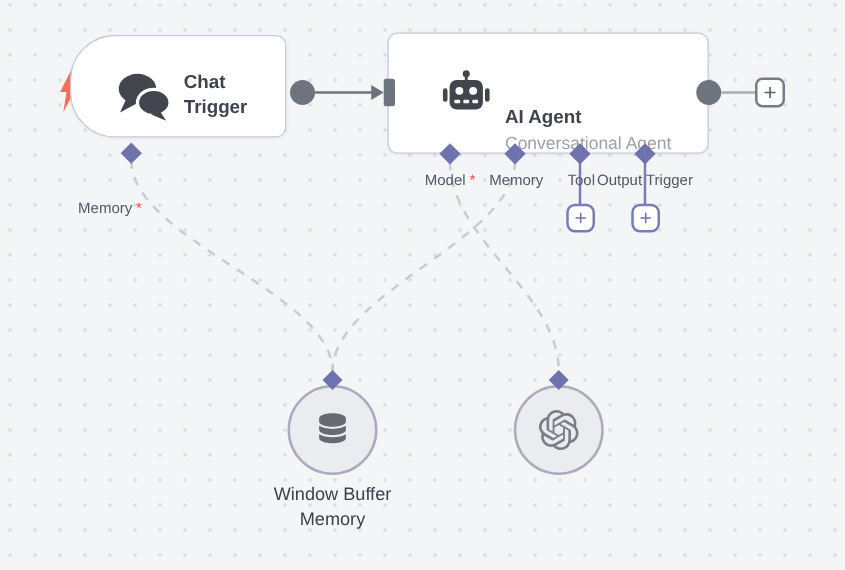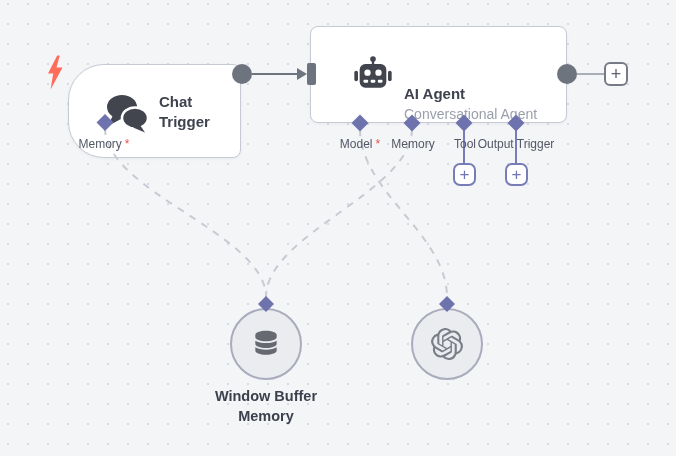--- a/index.html
+++ b/index.html
@@ -5,37 +5,37 @@
   html,body{margin:0;padding:0;}
   body{font-family:"Liberation Sans","DejaVu Sans",sans-serif;}
   .canvas{
     position:relative;width:676px;height:456px;overflow:hidden;
     background-color:#f4f5f7;
     background-image:radial-gradient(circle,#d7dae2 1.15px,rgba(0,0,0,0) 1.3px);
     background-size:20px 20px;background-position:18px 14px;
   }
   .node{position:absolute;background:#fff;border:1px solid #c6cad5;
     box-shadow:0 1px 3px rgba(68,74,96,.06);box-sizing:border-box;}
-  .node-chat{left:68px;top:28px;width:173px;height:94px;border-radius:36px 8px 8px 36px;margin-top:36px;}
+  .node-chat{left:56px;top:28px;width:173px;height:82px;border-radius:36px 8px 8px 36px;}
   .node-agent{left:310px;top:26px;width:257px;height:97px;border-radius:8px;}
   .node-icon{position:absolute;}
   .chat-icon{left:36px;top:28px;width:44px;height:40px;}
   .robot-icon{left:41px;top:28px;width:42px;height:40px;}
   .node-title{font-size:15px;font-weight:700;color:#3f434e;line-height:20px;}
   .chat-title{position:absolute;left:90px;top:27px;width:64px;}
   .agent-text{position:absolute;left:93px;top:29px;width:155px;margin-top:28px;}
   .agent-subtitle{font-size:14px;font-weight:400;color:#9aa0ab;margin-top:2px;line-height:16px;}
   .bolt{position:absolute;left:47px;top:55px;width:16px;height:35px;}
   .circle-node{position:absolute;width:72px;height:72px;border-radius:50%;
     background:#ebecf0;border:2px solid #a8acbc;box-sizing:border-box;}
   .circle-memory{left:230px;top:308px;}
   .circle-model{left:411px;top:308px;}
   .circle-node svg{position:absolute;left:50%;top:50%;transform:translate(-50%,-50%);}
   .circle-label{position:absolute;top:386px;transform:translateX(-50%);
-    text-align:center;font-size:14.5px;font-weight:700;color:#3d414d;line-height:20px;}
+    text-align:center;font-size:14.5px;font-weight:400;color:#3d414d;line-height:20px;}
   .label-memory-node{left:266px;width:150px;}
   .label-model-node{left:448px;width:120px;}
   .conn-label{position:absolute;top:137px;transform:translateX(-50%);
     font-size:12px;color:#535866;white-space:nowrap;}
   .req{color:#ed4f4c;margin-left:3px;}
   .wires{position:absolute;left:0;top:0;width:676px;height:456px;}
   .plus-btn{position:absolute;display:flex;align-items:center;justify-content:center;
     background:#fff;box-sizing:border-box;font-weight:400;cursor:pointer;}
   .plus-gray{left:604px;top:62px;width:24px;height:24px;border:2px solid #767b85;
     border-radius:6px;color:#5d636d;font-size:18px;line-height:1;}
@@ -124,21 +124,21 @@
       <path d="M516,114.5 L524.5,123 L516,131.5 L507.5,123 Z"></path>
       <path d="M266,296 L274,304 L266,312 L258,304 Z"></path>
       <path d="M447,296 L455,304 L447,312 L439,304 Z"></path>
     </g>
   </svg>
 
   <div class="plus-btn plus-gray">+</div>
   <div class="plus-btn plus-purple plus-tool">+</div>
   <div class="plus-btn plus-purple plus-parser">+</div>
 
-  <div class="conn-label" style="left:104px;">
+  <div class="conn-label" style="left:88px;margin-top:22px;">
     <span>Memory</span><span class="req">*</span>
   </div>
   <div class="conn-label" style="left:360px;">
     <span>Model</span><span class="req">*</span>
   </div>
   <div class="conn-label" style="left:413px;">
     <span>Memory</span>
   </div>
   <div class="conn-label" style="left:465px;">
     <span>Tool</span>

